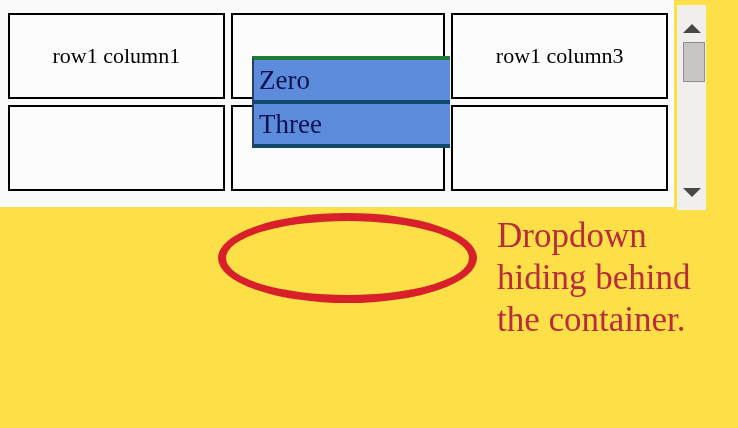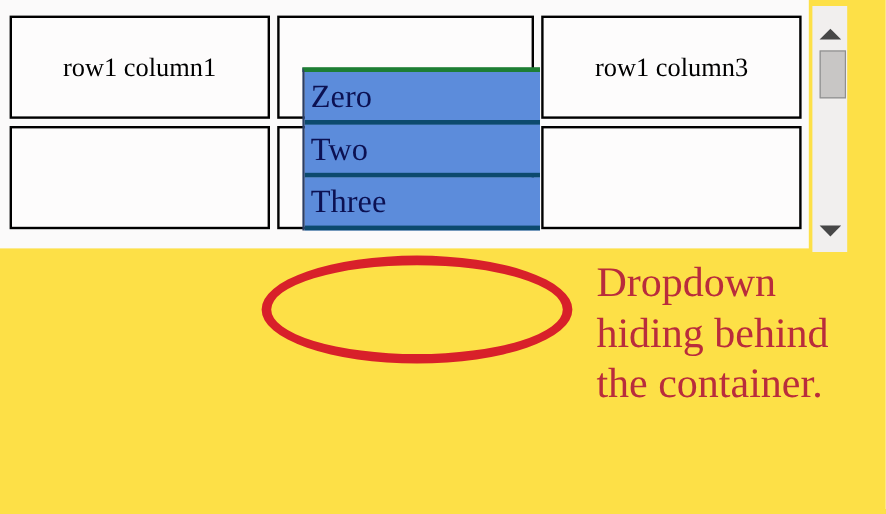--- a/index.html
+++ b/index.html
@@ -142,21 +142,20 @@
       <tr>
         <td></td>
         <td></td>
         <td></td>
       </tr>
     </tbody>
       </table>
 
     <div class="dropdown">
       <div class="dropdown-option">Zero</div>
-      <div class="dropdown-option">Two</div>
       <div class="dropdown-option">Three</div>
     </div>
 
   </div>
 
   <div class="scrollbar">
     <div class="scroll-btn up">
       <div class="tri-up"></div>
     </div>
     <div class="scroll-thumb"></div>

